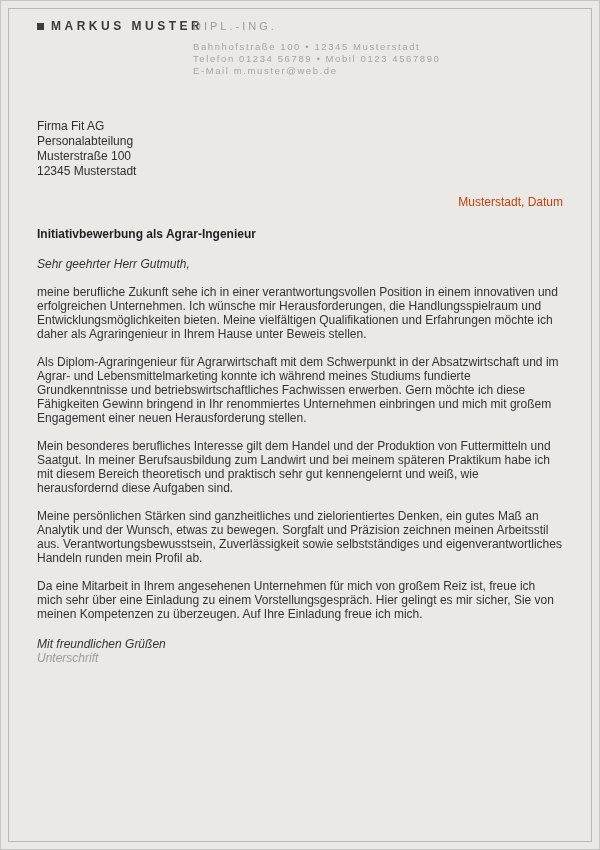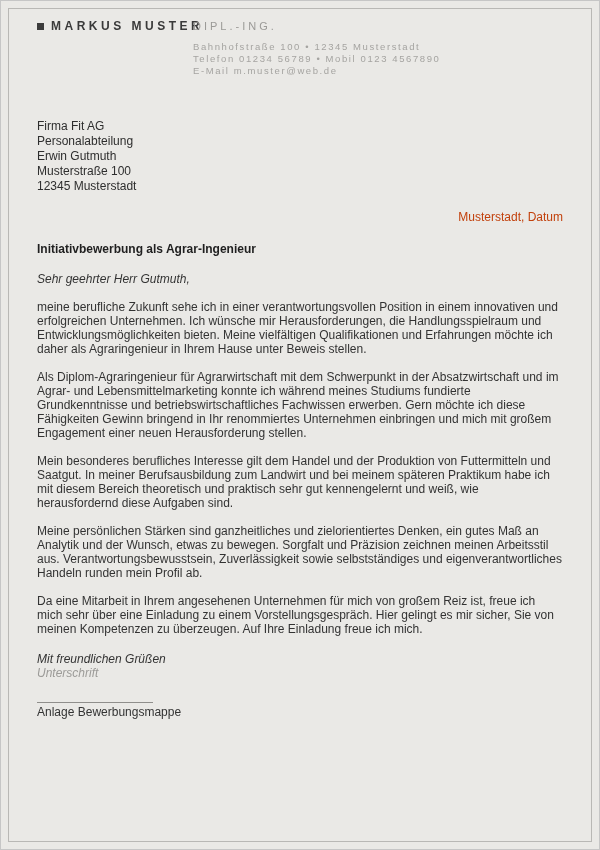--- a/index.html
+++ b/index.html
@@ -147,40 +147,35 @@
       <div class="head-contact">
         <div>Bahnhofstraße 100 • 12345 Musterstadt</div>
         <div>Telefon 01234 56789 • Mobil 0123 4567890</div>
         <div>E-Mail m.muster@web.de</div>
       </div>
     </header>
 
     <div class="recipient">
       <div>Firma Fit AG</div>
       <div>Personalabteilung</div>
-      <div>Erwin Gutmuth</div>
       <div>Musterstraße 100</div>
       <div>12345 Musterstadt</div>
     </div>
 
     <div class="dateline">Musterstadt, Datum</div>
 
     <div class="subject">Initiativbewerbung als Agrar-Ingenieur</div>
 
     <div class="salutation">Sehr geehrter Herr Gutmuth,</div>
 
     <p class="body-par">meine berufliche Zukunft sehe ich in einer verantwortungsvollen Position in einem innovativen und erfolgreichen Unternehmen. Ich wünsche mir Herausforderungen, die Handlungsspielraum und Entwicklungsmöglichkeiten bieten. Meine vielfältigen Qualifikationen und Erfahrungen möchte ich daher als Agraringenieur in Ihrem Hause unter Beweis stellen.</p>
     <p class="body-par">Als Diplom-Agraringenieur für Agrarwirtschaft mit dem Schwerpunkt in der Absatzwirtschaft und im Agrar- und Lebensmittelmarketing konnte ich während meines Studiums fundierte Grundkenntnisse und betriebswirtschaftliches Fachwissen erwerben. Gern möchte ich diese Fähigkeiten Gewinn bringend in Ihr renommiertes Unternehmen einbringen und mich mit großem Engagement einer neuen Herausforderung stellen.</p>
     <p class="body-par">Mein besonderes berufliches Interesse gilt dem Handel und der Produktion von Futtermitteln und Saatgut. In meiner Berufsausbildung zum Landwirt und bei meinem späteren Praktikum habe ich mit diesem Bereich theoretisch und praktisch sehr gut kennengelernt und weiß, wie herausfordernd diese Aufgaben sind.</p>
     <p class="body-par">Meine persönlichen Stärken sind ganzheitliches und zielorientiertes Denken, ein gutes Maß an Analytik und der Wunsch, etwas zu bewegen. Sorgfalt und Präzision zeichnen meinen Arbeitsstil aus. Verantwortungsbewusstsein, Zuverlässigkeit sowie selbstständiges und eigenverantwortliches Handeln runden mein Profil ab.</p>
     <p class="body-par">Da eine Mitarbeit in Ihrem angesehenen Unternehmen für mich von großem Reiz ist, freue ich mich sehr über eine Einladung zu einem Vorstellungsgespräch. Hier gelingt es mir sicher, Sie von meinen Kompetenzen zu überzeugen. Auf Ihre Einladung freue ich mich.</p>
 
     <div class="closing">Mit freundlichen Grüßen</div>
 
     <div class="signature-placeholder">Unterschrift</div>
 
-    <div class="enclosure-block">
-      <div class="enclosure-line"></div>
-      <div class="enclosure">Anlage Bewerbungsmappe</div>
-    </div>
 
   </div>
 </div>
 
 </body></html>

